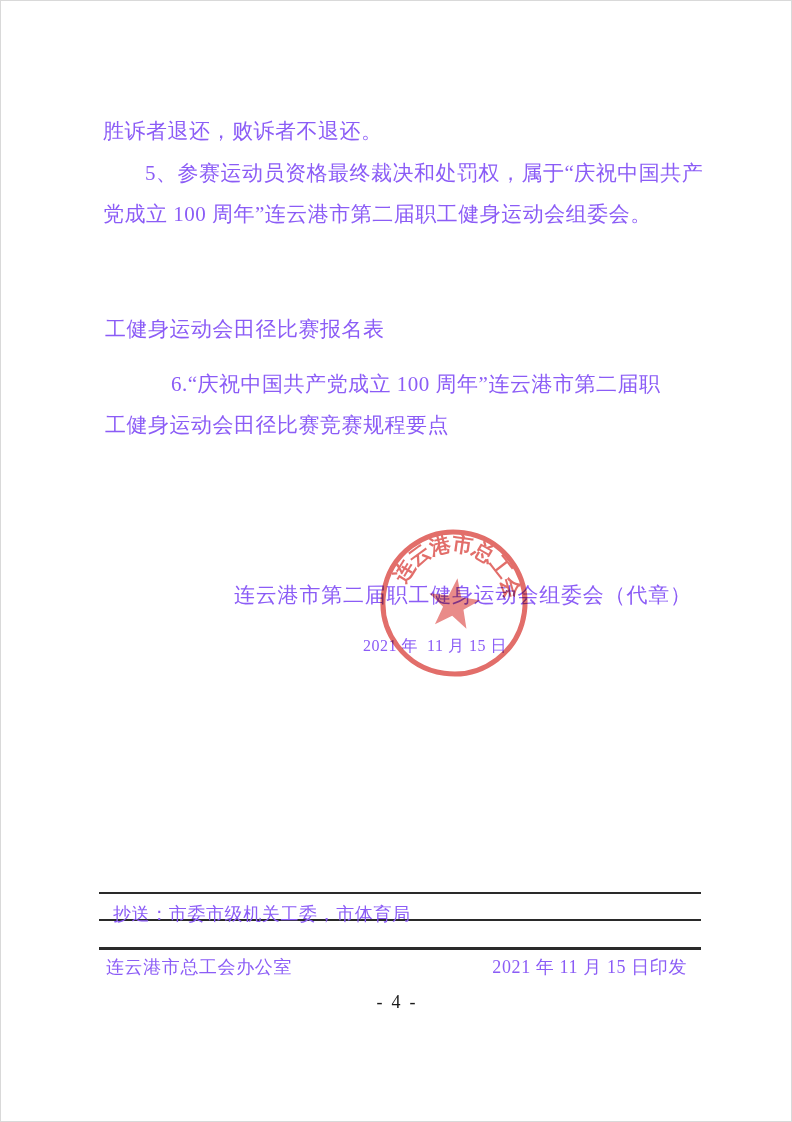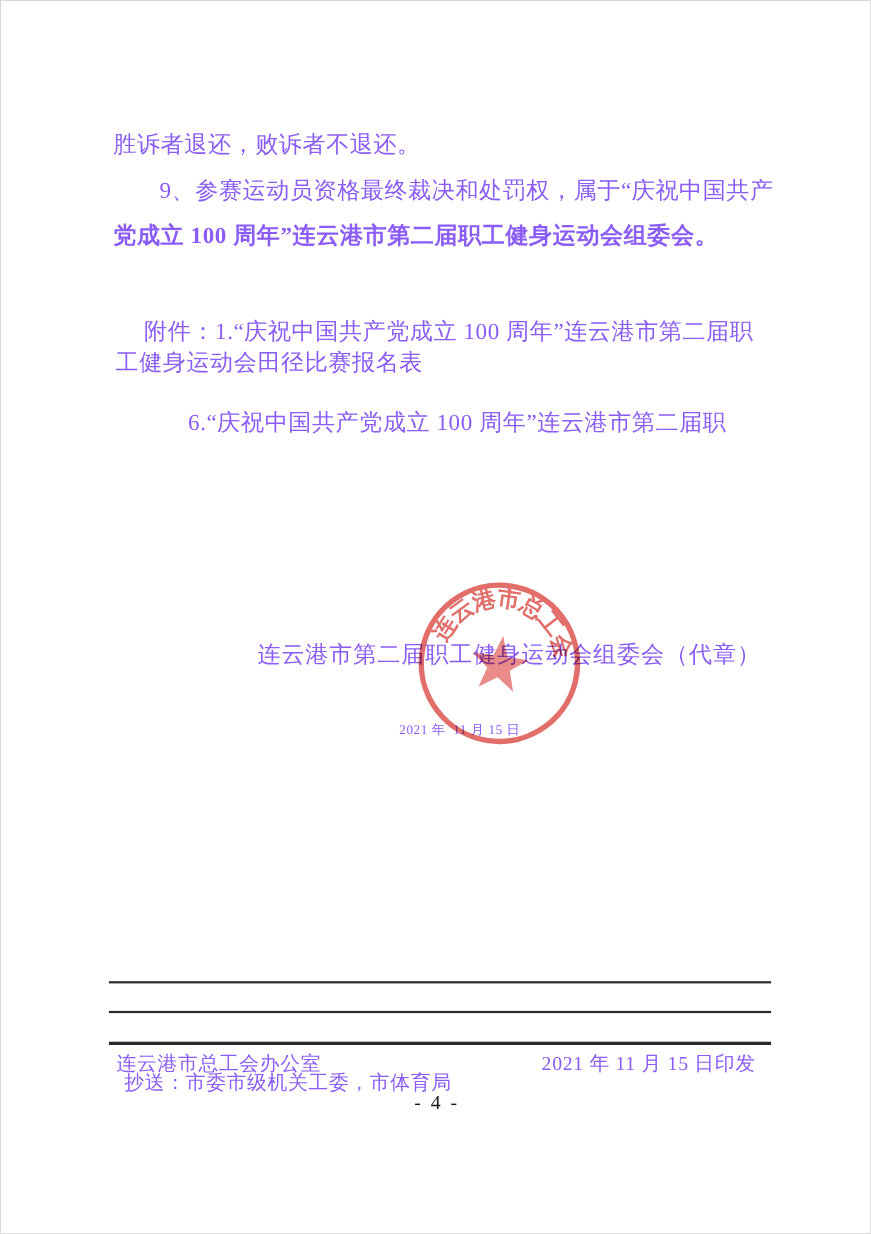--- a/index.html
+++ b/index.html
@@ -22,29 +22,29 @@
     white-space: pre;
     font-size: 21px;
     line-height: 24px;
     color: #8b5cf6;
     letter-spacing: 0.5px;
   }
 
   
   .l1 { left: 102px; top: 118px; }
   .l2 { left: 144px; top: 160px; }
-  .l3 { left: 102px; top: 201px; font-weight: bold; }
+  .l3 { left: 102px; top: 201px; }
   .l4 { left: 130px; top: 288px; }
   .l5 { left: 104px; top: 316px; }
   .l6 { left: 170px; top: 371px; }
   .l7 { left: 104px; top: 412px; }
 
   
   .sig-org  { left: 233px; top: 582px; letter-spacing: 0.8px; }
-  .sig-date { left: 362px; top: 650px; font-size: 12px; }
+  .sig-date { left: 362px; top: 633px; font-size: 16px; }
 
   
   .stamp {
     position: absolute;
     left: 371px;
     top: 520px;
     width: 164px;
     height: 164px;
     transform: rotate(8deg);
     mix-blend-mode: multiply;
@@ -57,46 +57,46 @@
     left: 98px;
     width: 602px;
     background: #2a2a2a;
   }
   .rule-1 { top: 891px; height: 2px; }
   .rule-2 { top: 918px; height: 2px; }
   .rule-3 { top: 946px; height: 3px; }
 
   .ft { font-size: 18px; letter-spacing: 0.6px; }
   .ft-copy1 { left: 112px; top: 897px; }
-  .ft-copy2 { left: 112px; top: 971px; }
+  .ft-copy2 { left: 112px; top: 901px; }
   .ft-issuer { left: 105px; top: 954px; }
   .ft-printdate { left: auto; right: 104px; top: 954px; }
 
   .page-num {
     position: absolute;
     left: 0; right: 0;
     top: 991px;
     text-align: center;
     font-size: 18px;
     white-space: pre;
     color: #1b1b1b;
   }
 </style>
 </head>
 <body>
 
 <div class="page">
 
   <div class="line l1">胜诉者退还，败诉者不退还。</div>
-  <div class="line l2">9、参赛运动员资格最终裁决和处罚权，属于“庆祝中国共产</div>
+  <div class="line l2">5、参赛运动员资格最终裁决和处罚权，属于“庆祝中国共产</div>
   <div class="line l3">党成立 100 周年”连云港市第二届职工健身运动会组委会。</div>
 
-  <div class="line l4">附件：1.“庆祝中国共产党成立 100 周年”连云港市第二届职</div>
   <div class="line l5">工健身运动会田径比赛报名表</div>
   <div class="line l6">6.“庆祝中国共产党成立 100 周年”连云港市第二届职</div>
+  <div class="line l7">工健身运动会田径比赛竞赛规程要点</div>
 
   <div class="line sig-org">连云港市第二届职工健身运动会组委会（代章）</div>
   <div class="line sig-date">2021 年  11 月 15 日</div>
 
   <svg class="stamp" viewBox="0 0 164 164" xmlns="http://www.w3.org/2000/svg">
     <defs>
       <path id="seal-arc" d="M 32,67.7 A 52 52 0 0 1 132,67.7" fill="none"></path>
     </defs>
     <circle cx="82" cy="82" r="71" fill="none" stroke-width="5" stroke="#dd5450"></circle>
     <path d="M 82,57 L 88.3,75.3 L 107.7,75.7 L 92.3,87.3 L 97.9,105.8 L 82,94.8 L 66.1,105.8 L 71.7,87.3 L 56.3,75.7 L 75.7,75.3 Z" fill-opacity="0.8" fill="#dd5450"></path>

